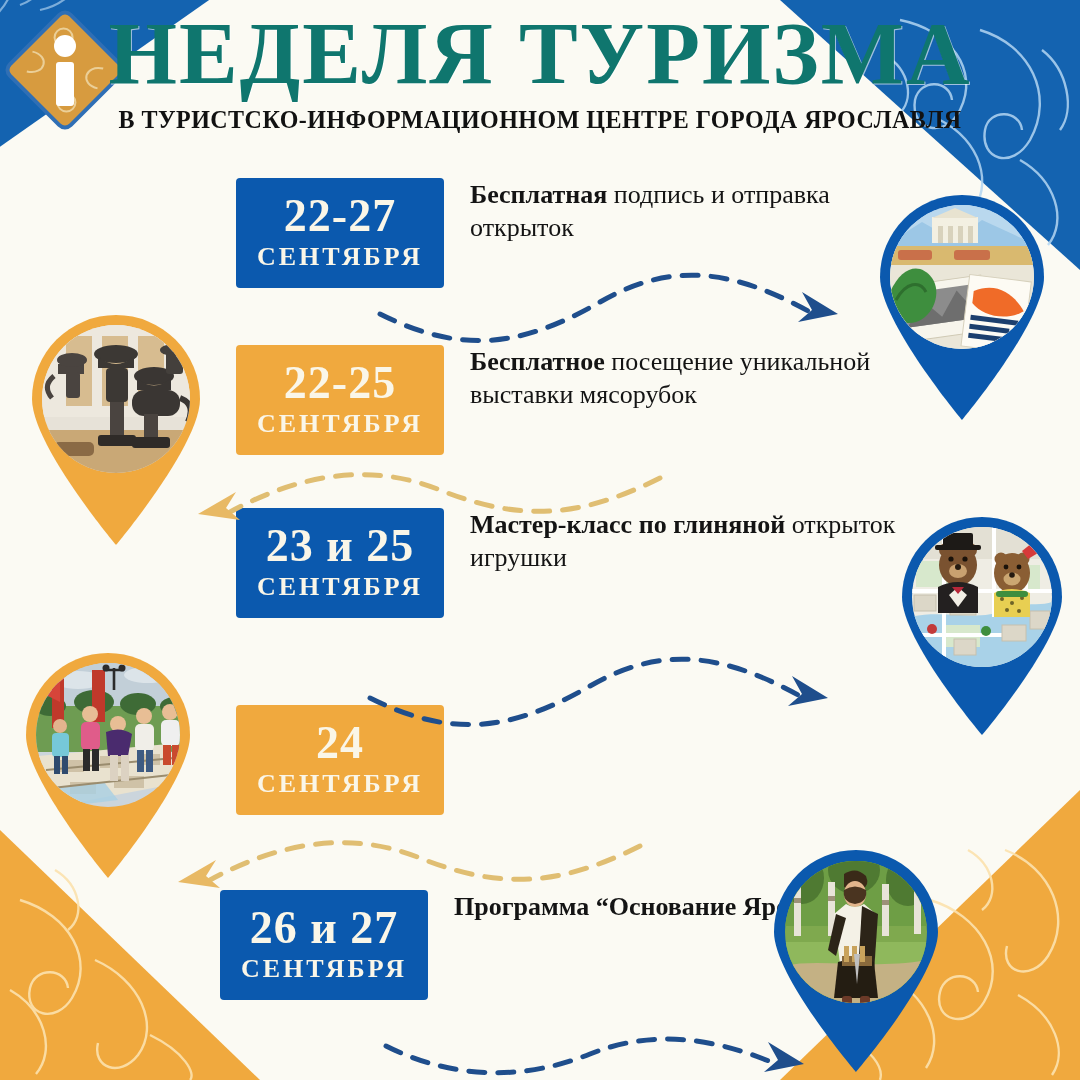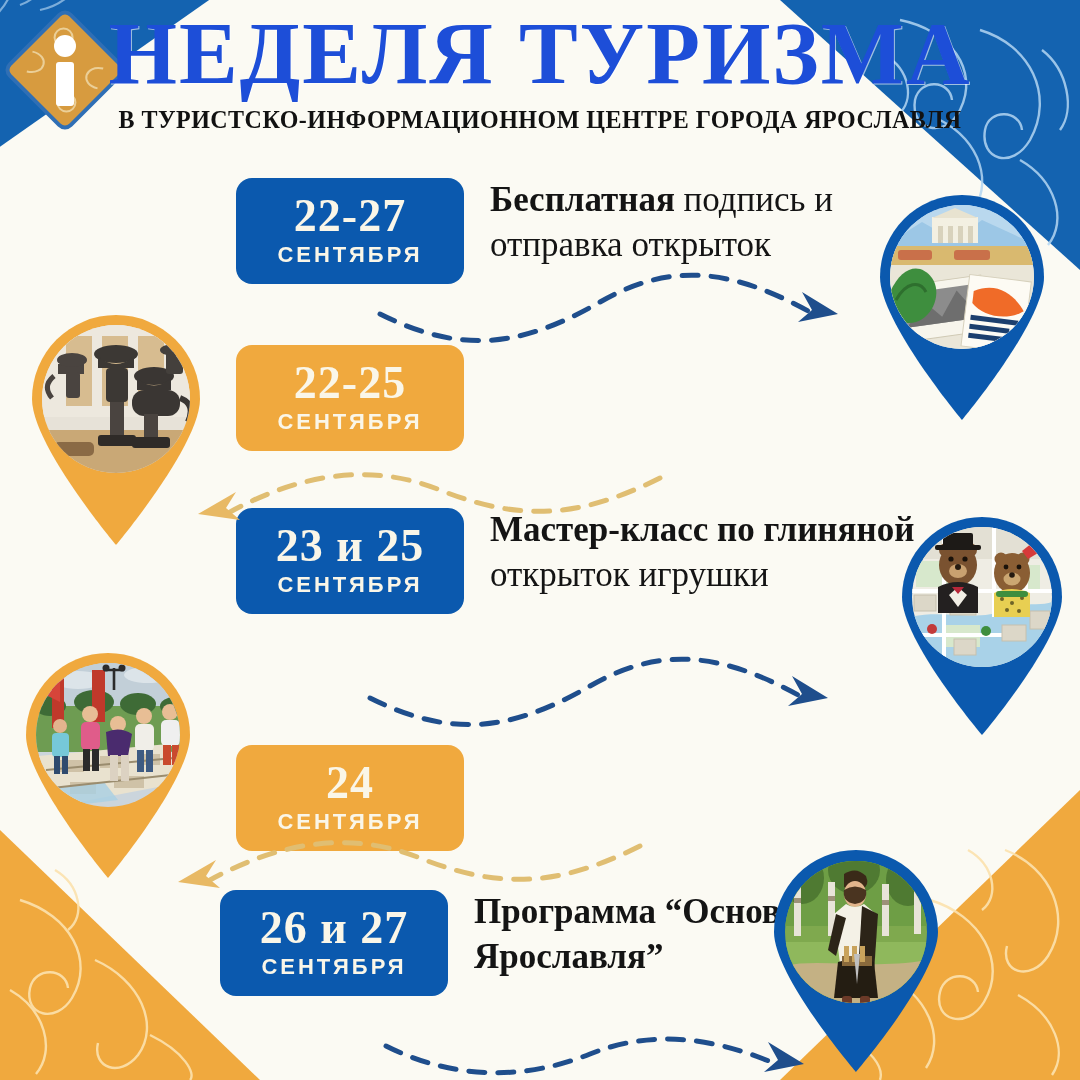--- a/index.html
+++ b/index.html
@@ -27,81 +27,81 @@
   
   #logo{position:absolute;left:4px;top:4px;width:122px;height:132px;}
 
   
   #header{position:absolute;left:0;top:10px;width:1080px;text-align:center;}
   #title{
     font-family:"Liberation Serif", serif;
     font-weight:bold;
     font-size:88px;
     letter-spacing:2px;
-    color:#1d4ed8;
+    color:#0f766e;
     line-height:1.0;
     text-shadow:1px 1px 0 rgba(255,255,255,.6);
     white-space:nowrap;
   }
   #subtitle{
     margin-top:8px;
     font-family:"Liberation Serif", serif;
     font-weight:bold;
     font-size:25px;
     letter-spacing:.5px;
     color:#111;
     transform:scaleX(.96);
     white-space:nowrap;
   }
 
   
   .row{position:absolute;display:flex;align-items:flex-start;}
   .badge{
-    border-radius:16px;
-    width:228px;
+    border-radius:4px;
+    width:208px;
     box-sizing:border-box;
     padding:14px 6px 16px;
     text-align:center;
     color:#FAF6E8;
     flex:none;
   }
   .badge.blue{background:#0B59AE;}
   .badge.orange{background:#F0A93E;}
   .badge .days{
     font-family:"Liberation Serif", serif;
     font-weight:bold;
     font-size:46px;
     line-height:1.05;
     letter-spacing:1px;
     display:block;
   }
   .badge .month{
-    font-family:Liberation Sans, sans-serif;
+    font-family:Liberation Serif, serif;
     font-weight:bold;
-    font-size:22px;
+    font-size:26px;
     letter-spacing:3px;
     display:block;
     margin-top:2px;
   }
   .rowtext{
     margin-left:26px;
     font-family:"Liberation Serif", serif;
-    font-size:35px;
+    font-size:26px;
     line-height:1.28;
     color:#141414;
     max-width:450px;
   }
   .rowtext b{font-weight:bold;}
   .rowtext .reg{font-weight:normal;}
 
   
   #row-1{left:236px;top:178px;}
   #row-2{left:236px;top:345px;justify-content:flex-end;}
   #row-3{left:236px;top:508px;}
-  #row-4{left:236px;top:705px;margin-top:40px;}
+  #row-4{left:236px;top:705px;}
   #row-5{left:220px;top:890px;}
 
   
   .pin{position:absolute;}
   .pin svg{display:block;overflow:visible;}
   #pin-1{left:862px;top:182px;width:200px;height:240px;}
   #pin-2{left:14px;top:302px;width:205px;height:245px;}
   #pin-3{left:886px;top:505px;width:192px;height:232px;}
   #pin-4{left:8px;top:640px;width:200px;height:240px;}
   #pin-5{left:758px;top:838px;width:196px;height:236px;}
@@ -204,20 +204,23 @@
     </div>
     <div class="rowtext">
       <b>Бесплатная</b><span class="reg"> подпись и отправка открыток</span>
     </div>
   </div>
 
   <div class="row" id="row-2">
     <div class="badge orange">
       <span class="days">22-25</span>
       <span class="month">СЕНТЯБРЯ</span>
+    </div>
+    <div class="rowtext">
+      <b>Бесплатное</b><span class="reg"> посещение уникальной выставки мясорубок</span>
     </div>
   </div>
 
   <div class="row" id="row-3">
     <div class="badge blue">
       <span class="days">23 и 25</span>
       <span class="month">СЕНТЯБРЯ</span>
     </div>
     <div class="rowtext">
       <b>Мастер-класс по глиняной</b><span class="reg"> открыток игрушки</span>

